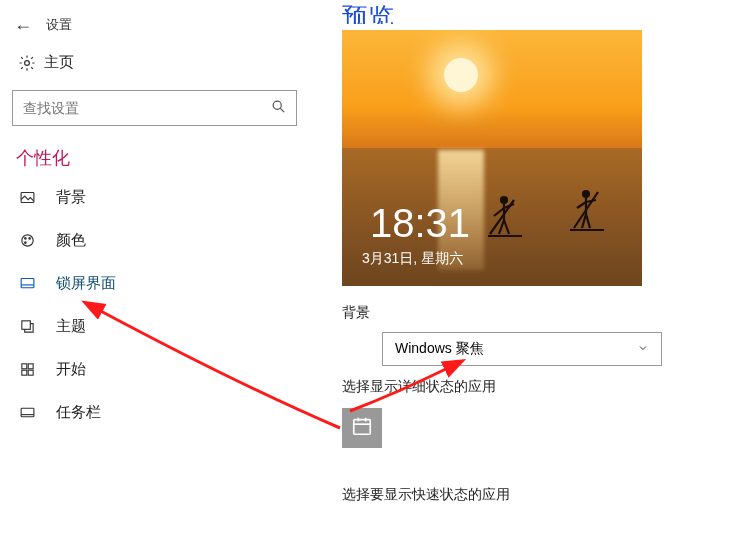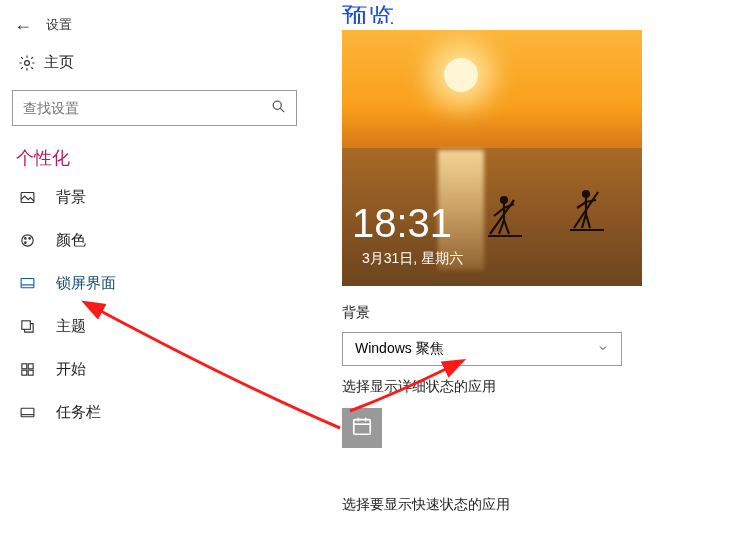--- a/index.html
+++ b/index.html
@@ -30,25 +30,25 @@
 .main-title { font-size: 26px; padding: 0 0 4px 0; color: #1d4ed8; height: 24px; overflow: hidden; }
 
 .preview { width: 300px; height: 256px; position: relative; background: linear-gradient(to bottom, #fcb63a 0%, #f99f1a 30%, #d57419 48%, #855122 60%, #6f4922 100%); margin-top: 6px; overflow: hidden; }
 .sun { position: absolute; top: 28px; left: 102px; width: 34px; height: 34px; background: #fff6d6; border-radius: 50%; box-shadow: 0 0 26px 16px rgba(255,240,180,0.75); }
 .water { position: absolute; left: 0; right: 0; top: 118px; bottom: 0; background: linear-gradient(to bottom, #a86a25 0%, #8a5623 50%, #6d451e 100%); }
 .reflection { position: absolute; top: 120px; left: 96px; width: 46px; height: 120px; background: linear-gradient(to bottom, rgba(255,230,170,0.85), rgba(255,200,120,0.2)); filter: blur(2px); }
 .paddler { position: absolute; width: 12px; }
 .paddler svg { display: block; }
 .p1 { top: 164px; left: 150px; }
 .p2 { top: 158px; left: 232px; }
-.time { position: absolute; left: 10px; bottom: 40px; color: #fff; font-size: 40px; font-weight: 300; }
+.time { position: absolute; left: 28px; bottom: 40px; color: #fff; font-size: 40px; font-weight: 300; }
 .date { position: absolute; left: 20px; bottom: 18px; color: #fff; font-size: 14px; }
 
 .field-label { font-size: 14px; color: #222; margin-top: 18px; }
-.dropdown { margin-top: 10px; width: 280px; height: 34px; border: 1px solid #999; display: flex; align-items: center; justify-content: space-between; padding: 15px 12px; font-size: 14px; cursor: pointer; }
+.dropdown { margin-top: 10px; width: 280px; height: 34px; border: 1px solid #999; display: flex; align-items: center; justify-content: space-between; padding: 15px 12px; font-size: 14px; cursor: pointer; margin-left: 40px; }
 .chev { font-size: 12px; color: #333; }
 
 .icon-tile { margin-top: 12px; width: 40px; height: 40px; background: #999; display: flex; align-items: center; justify-content: center; color: #fff; }
 
 .arrow-red { position: absolute; pointer-events: none; }
 .arrow1 { left: 85px; top: 303px; width: 260px; height: 130px; }
 .arrow2 { left: 342px; top: 363px; width: 120px; height: 54px; }
 
 svg { overflow: visible; }
 </style>
@@ -202,21 +202,21 @@
       <span>
         <svg viewBox="0 0 24 24" width="22" height="22" fill="none" stroke="#fff" stroke-width="1.8">
             <rect x="3" y="5" width="18" height="16" rx="1"></rect>
             <line x1="3" y1="10" x2="21" y2="10"></line>
             <line x1="8" y1="3" x2="8" y2="7"></line>
             <line x1="16" y1="3" x2="16" y2="7"></line>
           </svg>
       </span>
     </div>
 
-    <div class="field-label" style="margin-top:48px">选择要显示快速状态的应用</div>
+    <div class="field-label" style="margin-top:38px">选择要显示快速状态的应用</div>
   </div>
 </div>
 
 <svg class="arrow-red arrow1">
   <defs>
       <marker id="ah1" markerWidth="10" markerHeight="10" refX="2" refY="3" orient="auto">
         <path d="M0,0 L0,6 L8,3 z" fill="#ff1a1a"></path>
       </marker>
     </defs>
   <path d="M255,125 Q150,80 12,6" stroke="#ff1a1a" stroke-width="3" fill="none" marker-end="url(#ah1)"></path>

